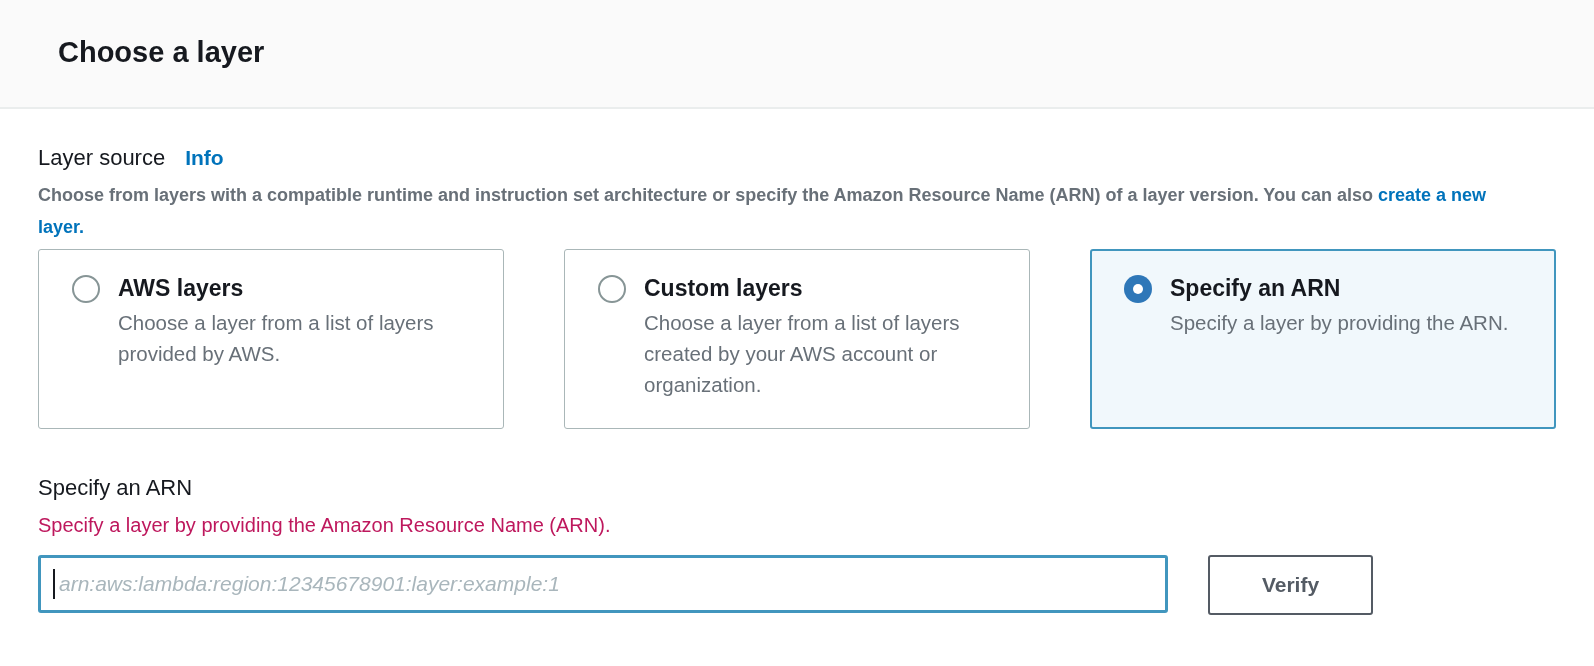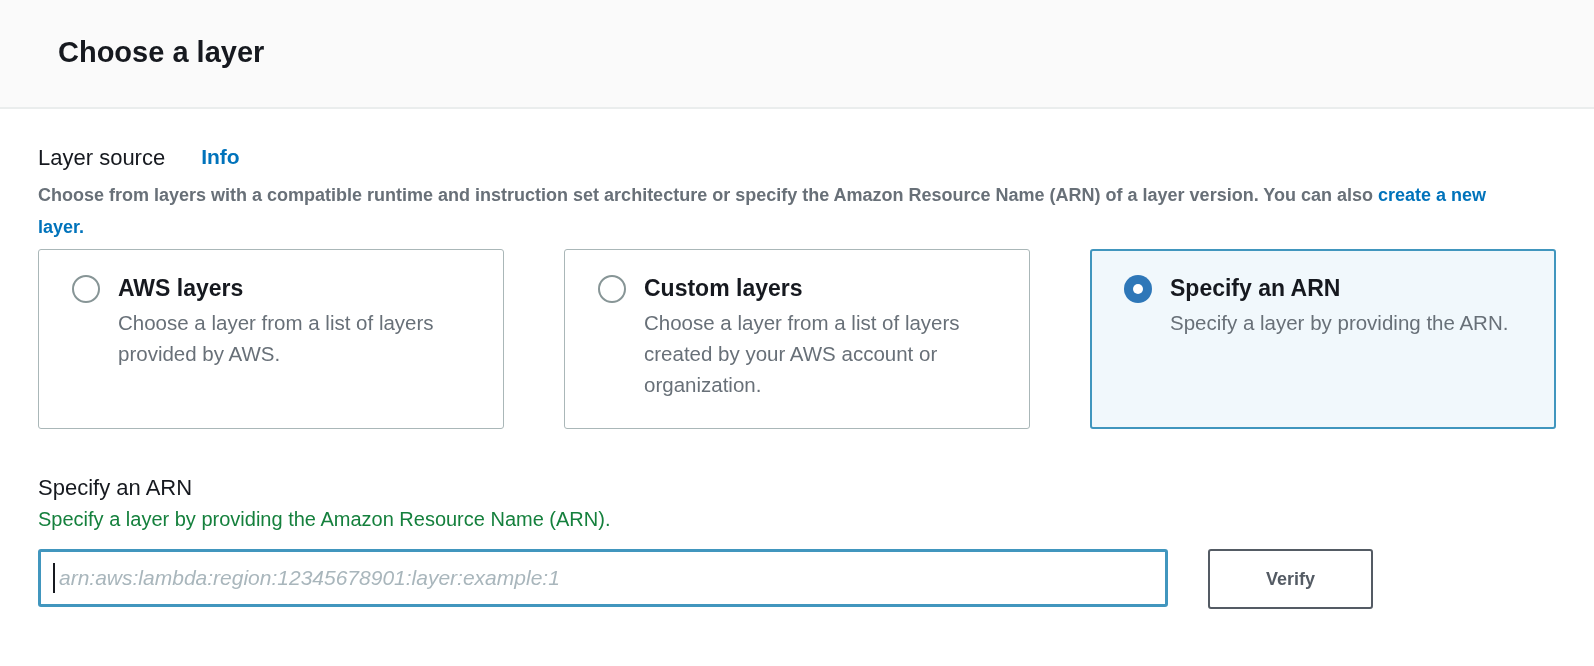--- a/index.html
+++ b/index.html
@@ -25,22 +25,22 @@
     line-height: 1.3;
     margin-left: 20px;
   }
 
   
   .main { padding: 0 38px; }
 
   .label-row {
     margin-top: 36px;
     display: flex;
-    align-items: flex-start;
-    gap: 36px;
+    align-items: center;
+    gap: 20px;
   }
   .field-label {
     font-size: 22px;
     font-weight: 400;
     color: #16191f;
   }
   .info-link {
     font-size: 21px;
     font-weight: 700;
     color: #0073bb;
@@ -121,24 +121,24 @@
 
   
   .arn-heading {
     margin-top: 45px;
     font-size: 22px;
     font-weight: 400;
     color: #16191f;
     line-height: 28px;
   }
   .arn-desc {
-    margin-top: 4px;
+    margin-top: 10px;
     font-size: 20px;
     line-height: 26px;
-    color: #15803d;
+    color: #be185d;
   }
   .arn-row {
     margin-top: 17px;
     display: flex;
     align-items: flex-start;
   }
   .arn-input-wrap {
     position: relative;
     width: 1130px;
   }
@@ -166,21 +166,21 @@
     background: #16191f;
   }
   .verify-btn {
     margin-left: 40px;
     width: 165px;
     height: 60px;
     background: #ffffff;
     border: 2px solid #545b64;
     border-radius: 3px;
     font-family: "Liberation Sans", sans-serif;
-    font-size: 18px;
+    font-size: 21px;
     font-weight: 700;
     color: #545b64;
     cursor: pointer;
   }
 </style>
 </head>
 <body>
 
 <header class="panel-header">
   <h1>Choose a layer</h1>

